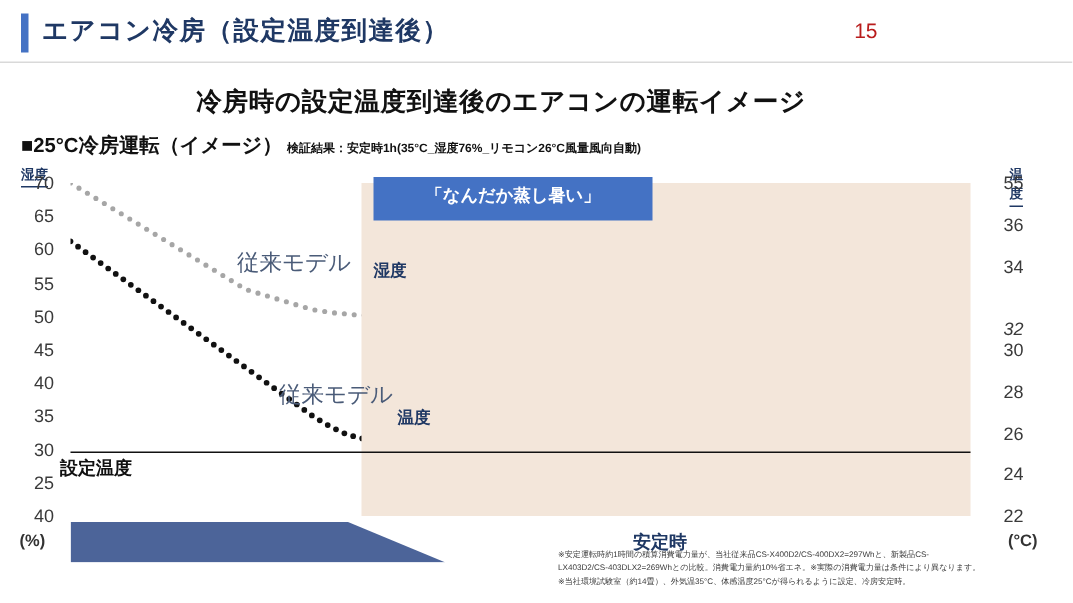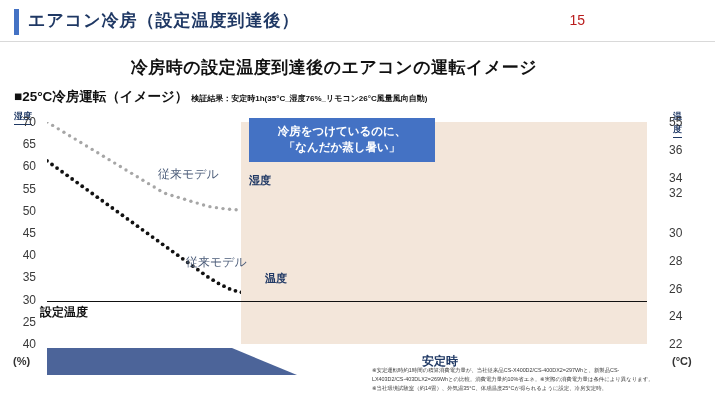--- a/index.html
+++ b/index.html
@@ -165,21 +165,21 @@
   .series-label {
     position: absolute;
     font-size: 11px;
     font-weight: bold;
     white-space: nowrap;
   }
   #label-humidity { left: 249px; top: 63px; color: #1f3864; }
   #label-temperature { left: 265px; top: 161px; color: #1f3864; }
   .legacy-label {
     position: absolute;
-    font-size: 12px;
+    font-size: 15px;
     color: #4a5b78;
     white-space: nowrap;
   }
   #legacy-humidity { left: 158px; top: 56px; }
   #legacy-temperature { left: 186px; top: 144px; }
 
   
   #phase-bar {
     position: absolute;
     left: 47px; top: 238px;
@@ -265,21 +265,21 @@
       <div class="tick tick-left" style="top: 138.2px;">40</div>
       <div class="tick tick-left" style="top: 160.4px;">35</div>
       <div class="tick tick-left" style="top: 182.6px;">30</div>
       <div class="tick tick-left" style="top: 204.8px;">25</div>
       <div class="tick tick-left" style="top: 227px;">40</div>
     </div>
   <div id="right-ticks">
       <div class="tick tick-right" style="top: 5px;">55</div>
       <div class="tick tick-right" style="top: 32.75px;">36</div>
       <div class="tick tick-right" style="top: 60.5px;">34</div>
-      <div class="tick tick-right" style="top: 76px;">32</div>
+      <div class="tick tick-right" style="top: 102px; font-style: italic;">32</div>
       <div class="tick tick-right" style="top: 116px;">30</div>
       <div class="tick tick-right" style="top: 143.75px;">28</div>
       <div class="tick tick-right" style="top: 171.5px;">26</div>
       <div class="tick tick-right" style="top: 199.25px;">24</div>
       <div class="tick tick-right" style="top: 227px;">22</div>
     </div>
 
   <div id="plot">
     <div id="stable-zone"></div>
     <svg id="plot-svg" width="600" height="222" viewBox="0 0 600 222">
@@ -494,21 +494,20 @@
           <circle cx="588.80" cy="164.99" r="1.9" fill="#111111"></circle>
           <circle cx="594.63" cy="162.89" r="1.9" fill="#111111"></circle>
         </g>
       </svg>
   </div>
 
   <div id="set-temp-line"></div>
   <div id="set-temp-label">設定温度</div>
 
   <div id="callout">
-    <div>冷房をつけているのに、</div>
     <div>「なんだか蒸し暑い」</div>
   </div>
 
   <div class="series-label" id="label-humidity">湿度</div>
   <div class="series-label" id="label-temperature">温度</div>
   <div class="legacy-label" id="legacy-humidity">従来モデル</div>
   <div class="legacy-label" id="legacy-temperature">従来モデル</div>
 
   <div id="phase-bar">
     <div id="phase-stable"></div>

